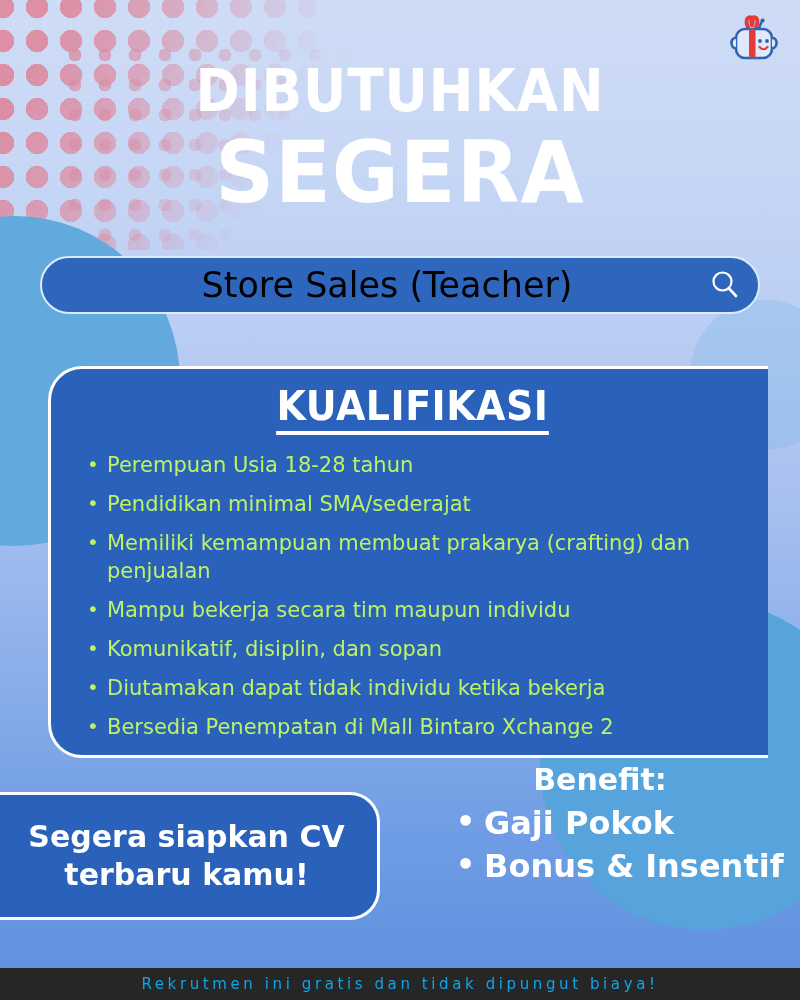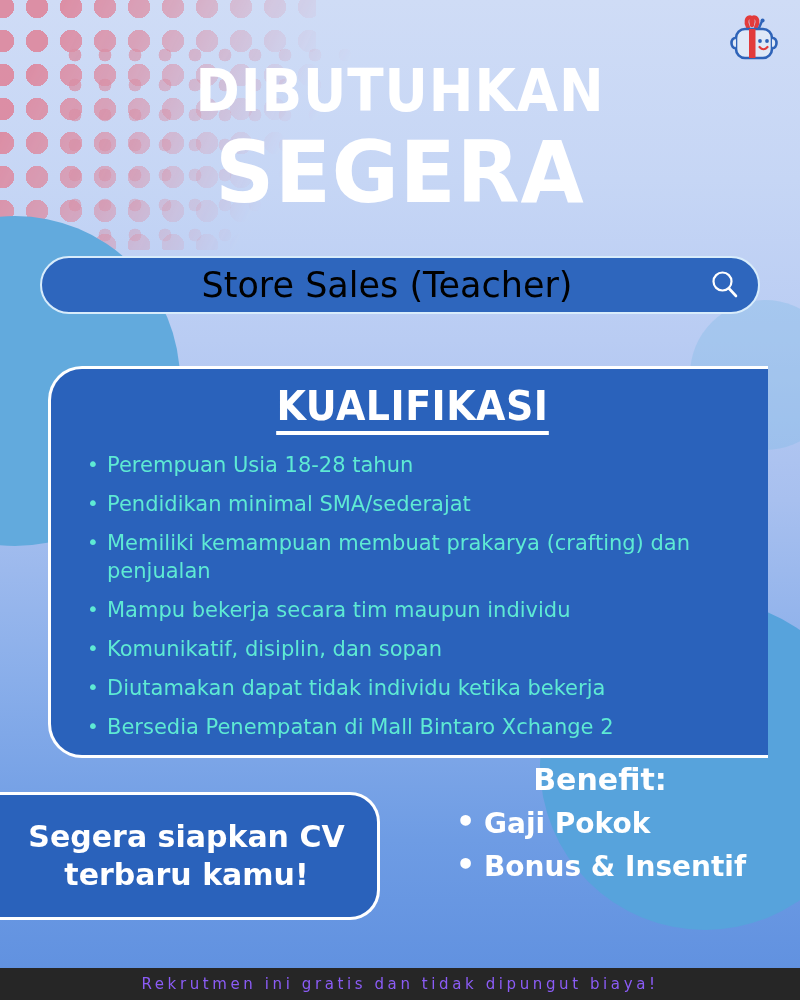--- a/index.html
+++ b/index.html
@@ -192,21 +192,21 @@
     border-bottom: 4px solid #ffffff;
     padding-bottom: 2px;
   }
   .qual-list {
     list-style: none;
     margin: 22px 0 0 10px;
     padding: 0;
   }
   .qual-list li {
     position: relative;
-    color: #5eead4;
+    color: #bef264;
     font-size: 21px;
     line-height: 28px;
     margin-bottom: 11px;
     padding-left: 20px;
     font-family: "DejaVu Sans", sans-serif;
   }
   .qual-list li::before {
     content: "•";
     position: absolute;
     left: 0;
@@ -259,42 +259,42 @@
     margin-left: -20px;
   }
   .benefits-list {
     list-style: none;
     margin: 2px 0 0 0;
     padding: 0;
   }
   .benefits-list li {
     position: relative;
     font-weight: bold;
-    font-size: 28px;
+    font-size: 32px;
     line-height: 43px;
     padding-left: 36px;
     margin-left: 18px;
   }
   .benefits-list li::before {
     content: "•";
     position: absolute;
     left: 8px;
     top: -2px;
     font-size: 30px;
   }
 
   
   .footer {
     position: absolute;
     left: 0;
     bottom: 0;
     width: 800px;
     height: 32px;
     background: #262626;
-    color: #8b5cf6;
+    color: #0ea5e9;
     display: flex;
     align-items: center;
     justify-content: center;
     font-size: 15px;
     letter-spacing: 3.6px;
     font-family: "DejaVu Sans", sans-serif;
     z-index: 10;
   }
 </style>
 </head>

